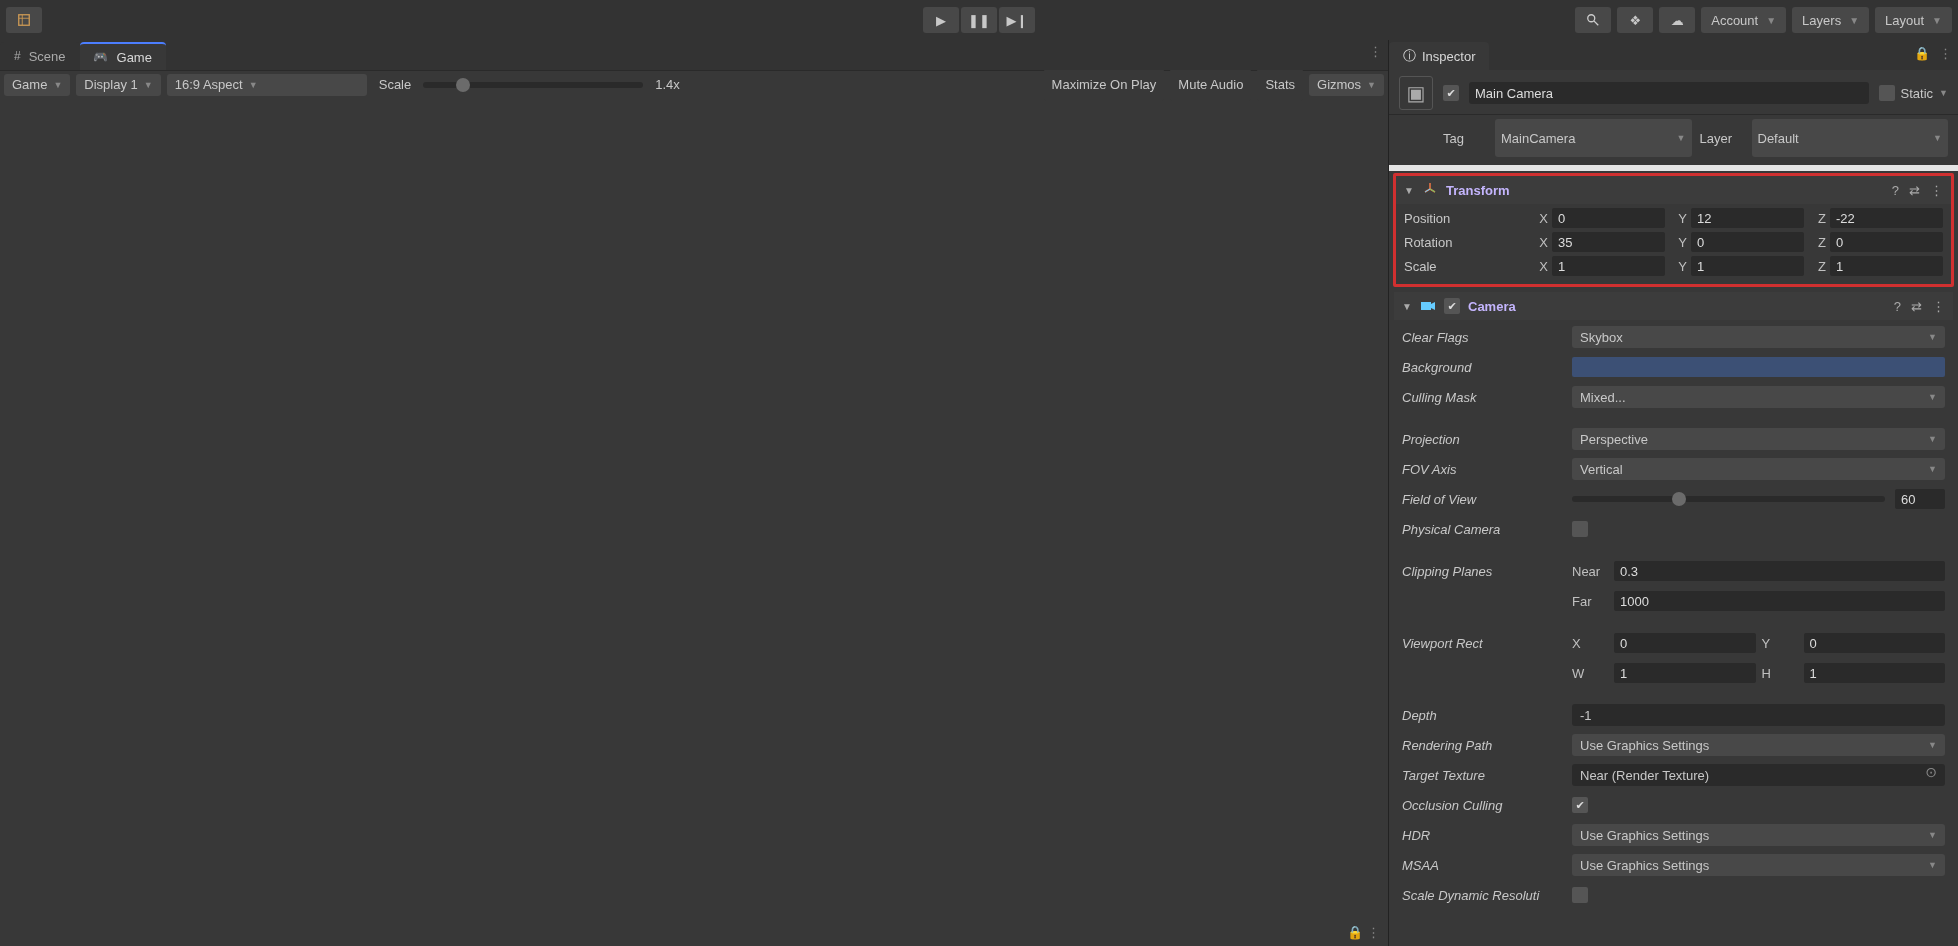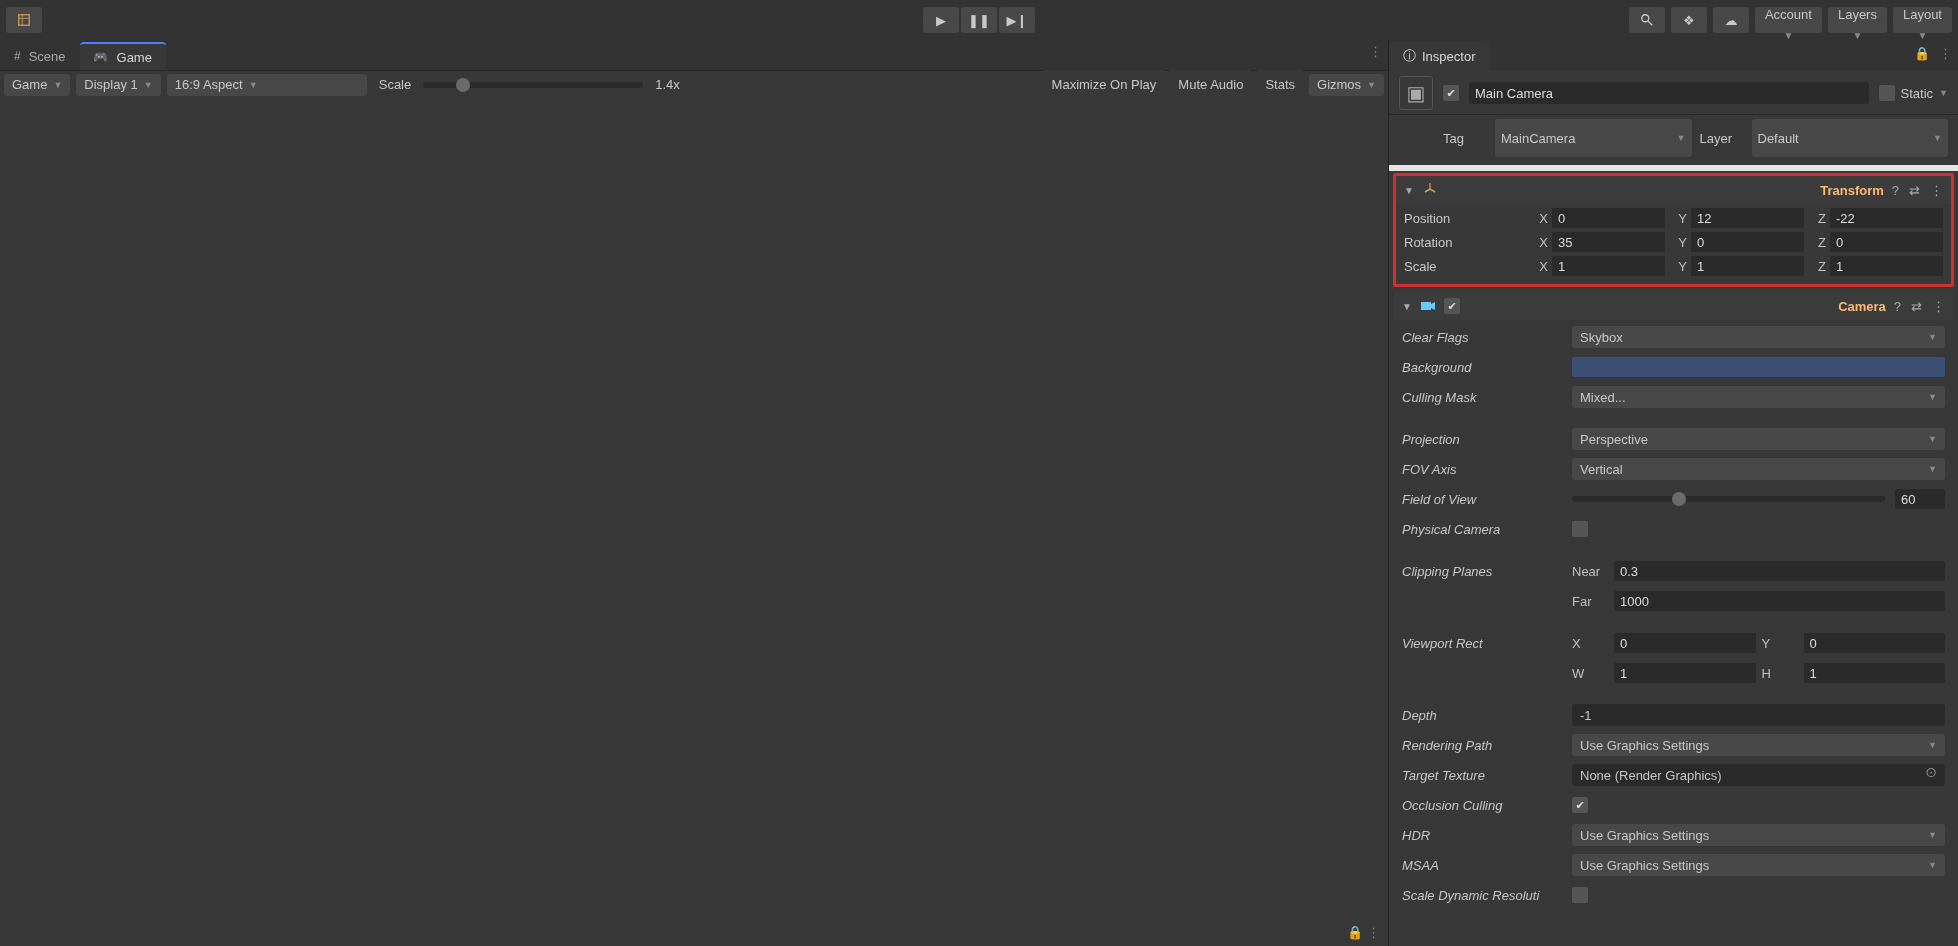--- a/index.html
+++ b/index.html
@@ -4,21 +4,21 @@
 <style>
 * { box-sizing: border-box; margin: 0; padding: 0; font-family: Arial, Helvetica, sans-serif; }
 body { background:#383838; color:#c8c8c8; font-size:13px; width:1958px; height:946px; overflow:hidden; }
 
 .topbar { height:40px; background:#333333; display:flex; align-items:center; position:relative; }
 .topbar .left { padding-left:6px; }
 .topbar .center { position:absolute; left:50%; transform:translateX(-50%); display:flex; gap:2px; }
 .topbar .right { margin-left:auto; display:flex; gap:6px; padding-right:6px; align-items:center; }
 
 .icon-btn { width:36px; height:26px; background:#484848; border-radius:3px; display:flex; align-items:center; justify-content:center; cursor:pointer; color:#c8c8c8; }
-.top-drop { height:26px; background:#484848; border-radius:3px; padding:0 10px; display:flex; align-items:center; gap:8px; cursor:pointer; color:#c8c8c8;flex-direction:column; }
+.top-drop { height:26px; background:#484848; border-radius:3px; padding:0 10px; display:flex; align-items:center; gap:8px; cursor:pointer; color:#c8c8c8; }
 .top-drop .chev { font-size:10px; color:#888; }
 
 .main { display:flex; height:906px; }
 
 .left-panel { width:1388px; display:flex; flex-direction:column; }
 .tabs-row { height:30px; background:#333333; display:flex; align-items:flex-end; position:relative; }
 .tab { height:28px; padding:0 14px; display:flex; align-items:center; gap:8px; background:#333; color:#aaa; border-top-left-radius:4px; border-top-right-radius:4px; cursor:pointer; }
 .tab.active { background:#383838; color:#d8d8d8; border-top:2px solid #4c7eff; }
 .tab-icon { font-size:12px; }
 .tabs-more { position:absolute; right:6px; top:4px; color:#888; cursor:pointer; }
@@ -54,21 +54,21 @@
 
 .tag-row { display:flex; align-items:center; gap:8px; padding:4px 10px 8px 54px; border-bottom:6px solid #e5e5e5;}
 .mini-drop { flex:1; height:38px; background:#484848; border-radius:3px; padding:0 6px; display:flex; align-items:center; justify-content:space-between; cursor:pointer;}
 .mini-drop .chev{font-size:9px;color:#888;}
 .label-s { color:#c8c8c8; min-width:44px; }
 
 .component { border:1px solid transparent; margin:2px 4px; }
 .component.highlighted { border:3px solid #d13030; border-radius:2px; }
 .comp-head { height:28px; display:flex; align-items:center; gap:8px; padding:0 8px; background:#3c3c3c; cursor:pointer;}
 .comp-head .fold { font-size:10px; color:#aaa; width:10px;}
-.comp-head .chead-title { font-weight:bold; color:#fdba74; flex:1;text-align:right; }
+.comp-head .chead-title { font-weight:bold; color:#c4b5fd; flex:1; }
 .comp-head .comp-icon { width:16px; height:16px; display:flex; align-items:center; justify-content:center;}
 .comp-head .right-icons { display:flex; gap:10px; color:#aaa; font-size:13px;}
 .comp-body { padding:4px 8px 8px 8px; display:flex; flex-direction:column; gap:4px;}
 
 .vec-row { display:flex; align-items:center; gap:10px; }
 .vec-label { width:120px; color:#c8c8c8; }
 .vec-trip { flex:1; display:flex; gap:8px; }
 .axis { display:flex; align-items:center; gap:4px; flex:1;}
 .axis .ax { color:#c0c0c0; width:14px; text-align:right;}
 .num-field { flex:1; height:20px; background:#2a2a2a; border-radius:2px; padding:0 6px; color:#ddd; display:flex; align-items:center;}
@@ -397,21 +397,21 @@
         <div class="prop-row">
             <span class="prop-label">Rendering Path</span>
             <div class="prop-field">
               <span>Use Graphics Settings</span>
               <span class="chev">▼</span>
             </div>
           </div>
         <div class="prop-row prop-row-wrap">
             <span class="prop-label">Target Texture</span>
             <div class="prop-field numeric">
-              <span>None (Render Graphics)</span>
+              <span>Near (Render Texture)</span>
             </div>
             <span class="circletgt">⊙</span>
           </div>
         <div class="prop-row">
             <span class="prop-label">Occlusion Culling</span>
             <div class="check on"></div>
           </div>
         <div class="prop-row">
             <span class="prop-label">HDR</span>
             <div class="prop-field">

